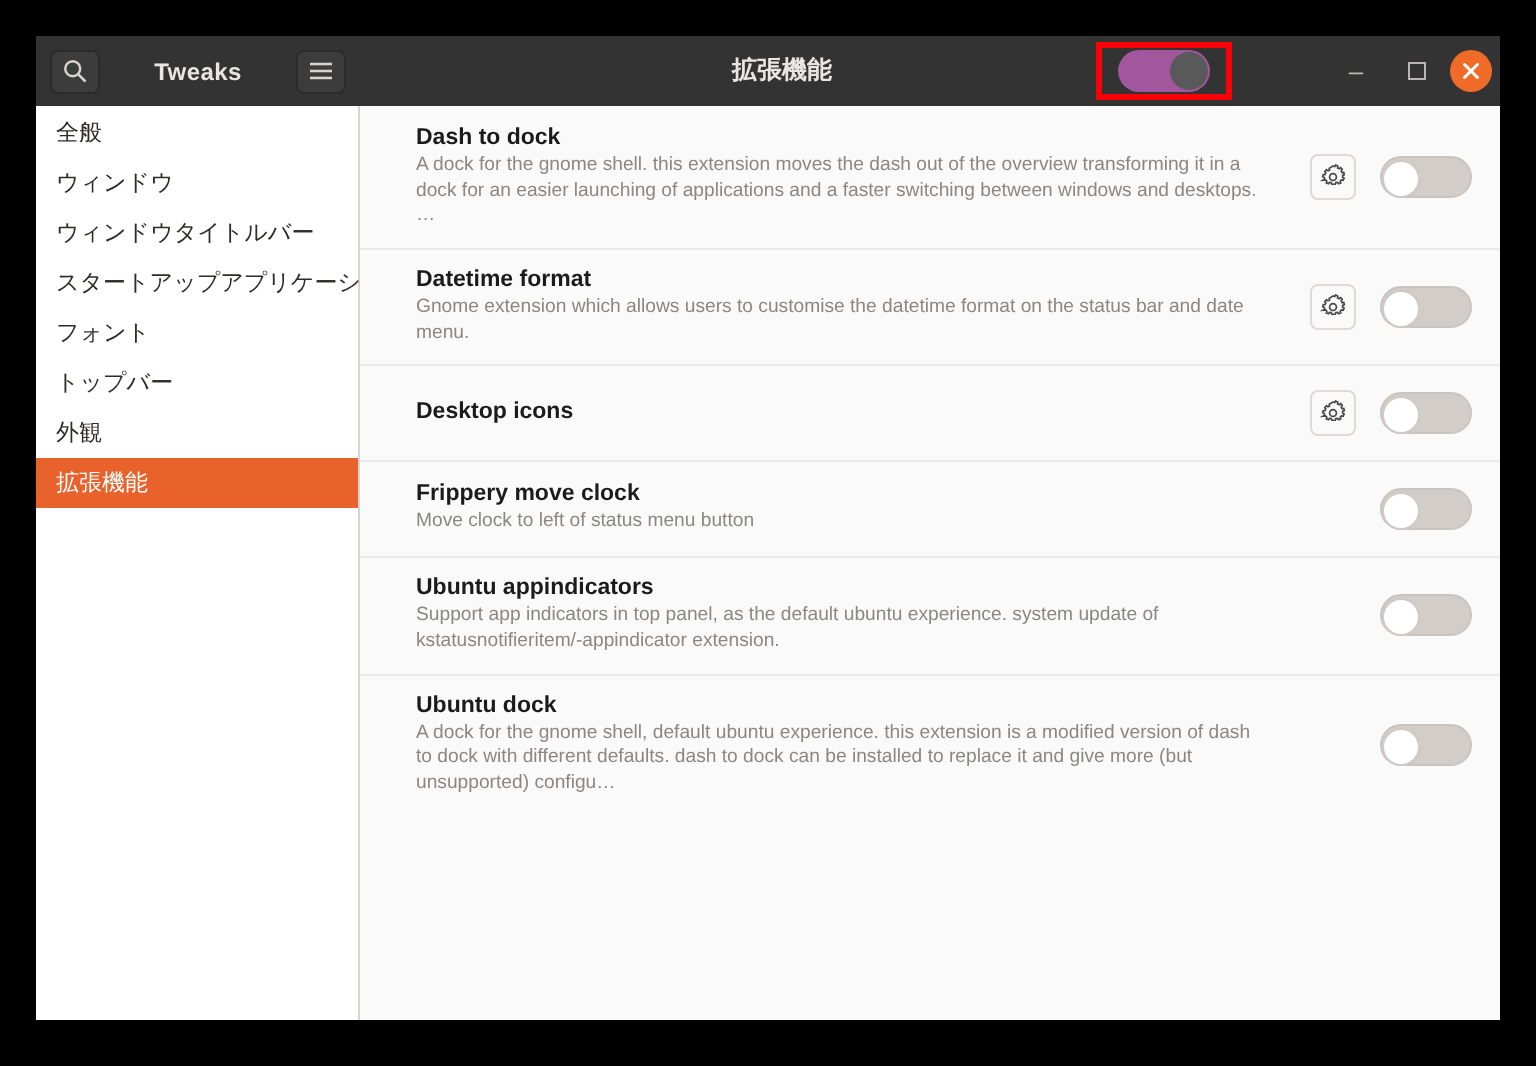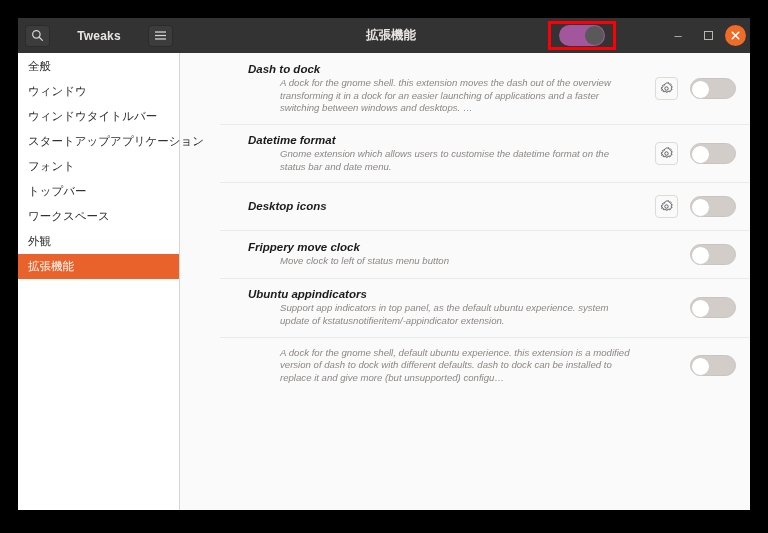--- a/index.html
+++ b/index.html
@@ -118,21 +118,20 @@
     width: 21px; height: 21px;
   }
   .wc-close svg { display: block; }
 
   
   #body {
     flex: 1 1 auto;
     display: flex;
     min-height: 0;
     background: #fafafa;
-    gap: 40px;
   }
   #sidebar {
     width: 162px;
     flex: 0 0 auto;
     background: #ffffff;
     border-right: 1px solid #d8d4d0;
     padding-top: 1px;
   }
   .side-item {
     height: 25px;
@@ -146,42 +145,40 @@
   .side-item.selected {
     background: #e9622b;
     color: #ffffff;
   }
 
   #content {
     flex: 1 1 auto;
     background: #fafafa;
     overflow: hidden;
     padding-top: 1px;
-    font-style: italic;
   }
   .ext-row {
     display: flex;
     align-items: center;
     padding: 9px 14px 9px 28px;
     border-bottom: 1px solid #eceae8;
     min-height: 48px;
   }
   .ext-row:last-child { border-bottom: none; }
   .ext-text { flex: 1 1 auto; padding-right: 16px; min-width: 0; }
   .ext-name {
     font-size: 11.5px;
     font-weight: bold;
     color: #1b1b1b;
     margin-bottom: 2px;
   }
   .ext-desc {
     font-size: 9.6px;
     color: #8b8784;
     line-height: 1.32;
-    margin-left: 32px;
   }
   .ext-controls {
     flex: 0 0 auto;
     display: flex;
     align-items: center;
     gap: 12px;
     width: 85px;
     justify-content: flex-end;
   }
   .gear-btn {
@@ -266,23 +263,20 @@
       <div class="side-item">
         <span>スタートアップアプリケーション</span>
       </div>
       <div class="side-item">
         <span>フォント</span>
       </div>
       <div class="side-item">
         <span>トップバー</span>
       </div>
       <div class="side-item">
-        <span>ワークスペース</span>
-      </div>
-      <div class="side-item">
         <span>外観</span>
       </div>
       <div class="side-item selected">
         <span>拡張機能</span>
       </div>
     </div>
 
     <div id="content">
 
       <div class="ext-row">
@@ -366,20 +360,21 @@
         <div class="ext-controls">
           <div class="gear-spacer"></div>
           <div class="switch off">
             <div class="knob"></div>
           </div>
         </div>
       </div>
 
       <div class="ext-row">
         <div class="ext-text">
+          <div class="ext-name">Ubuntu dock</div>
           <div class="ext-desc">A dock for the gnome shell, default ubuntu experience. this extension is a modified version of dash to dock with different defaults. dash to dock can be installed to replace it and give more (but unsupported) configu…</div>
         </div>
         <div class="ext-controls">
           <div class="gear-spacer"></div>
           <div class="switch off">
             <div class="knob"></div>
           </div>
         </div>
       </div>
 

